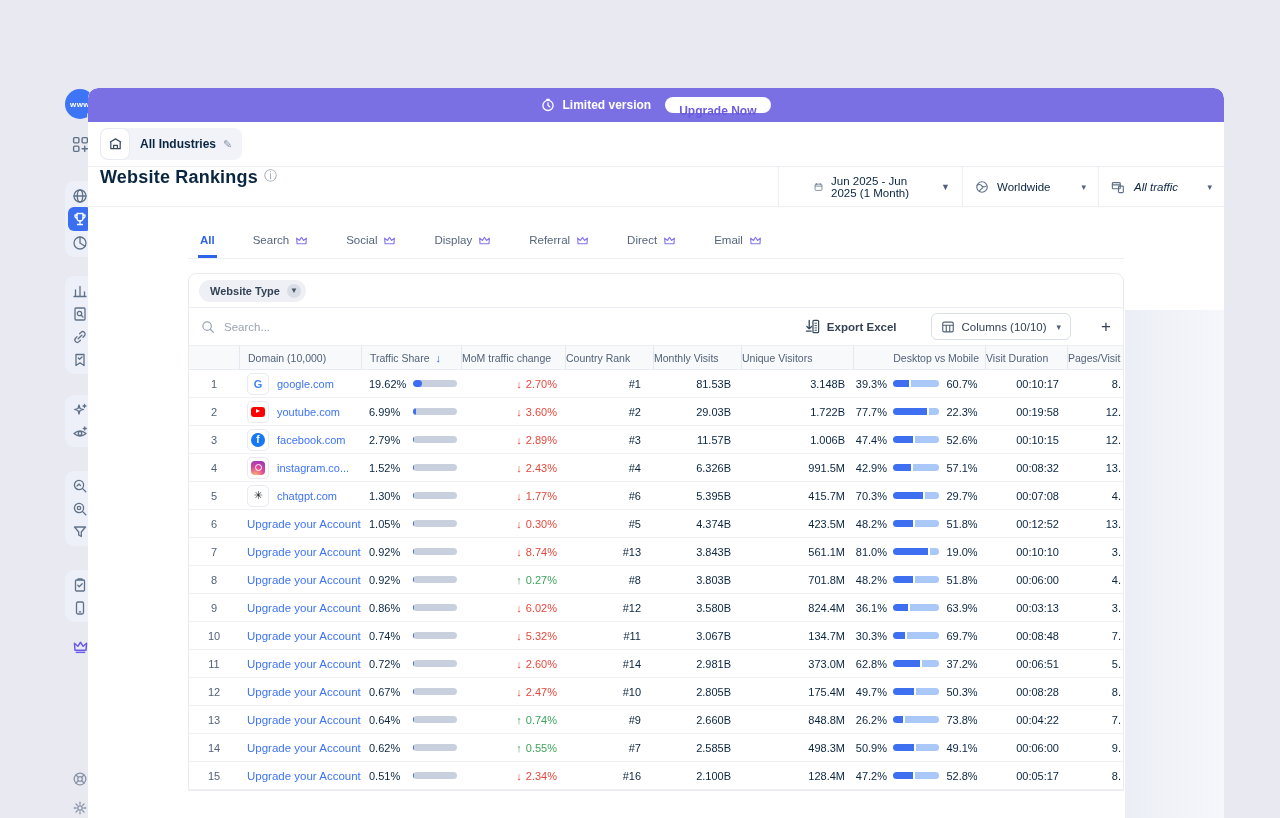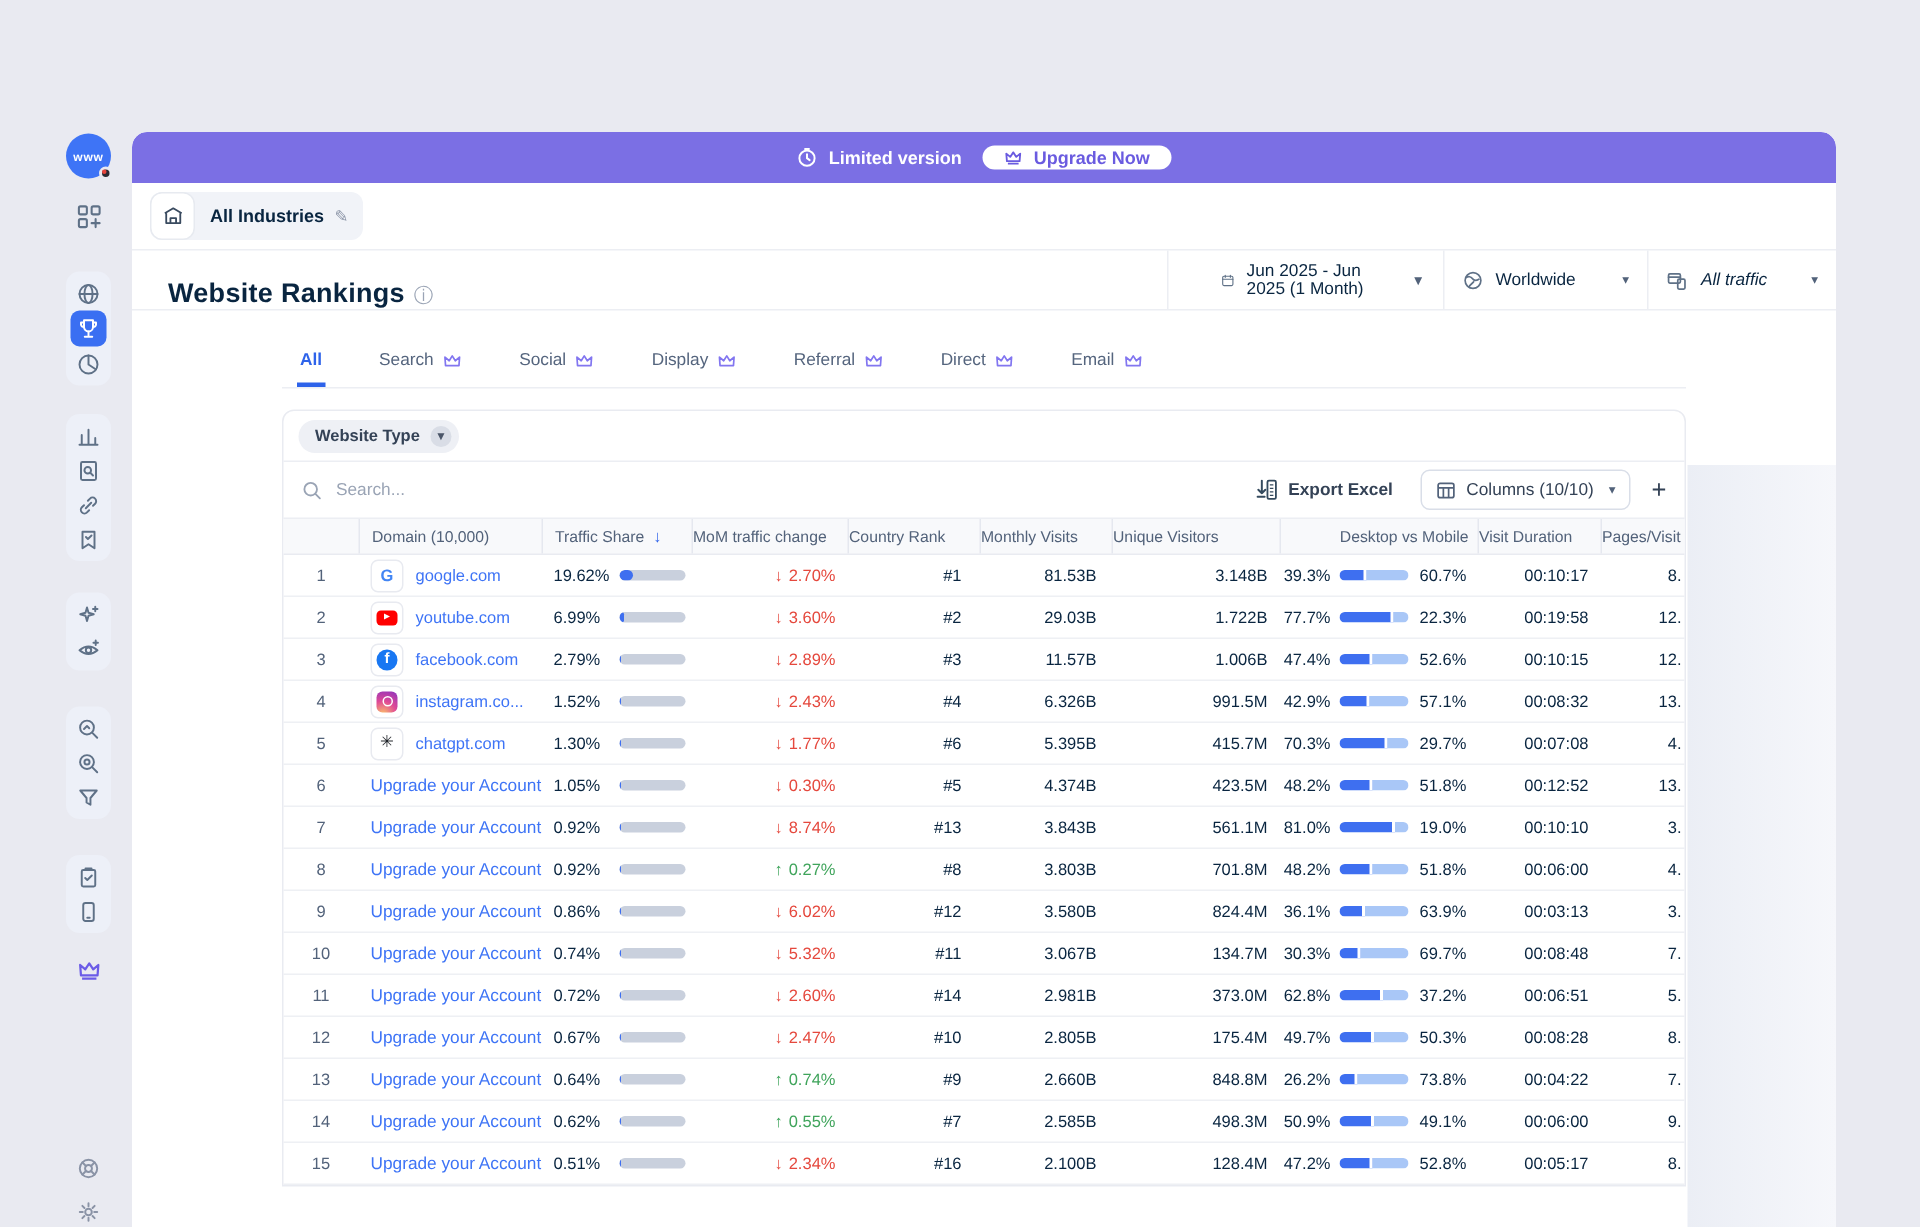--- a/index.html
+++ b/index.html
@@ -1,20 +1,20 @@
 <!DOCTYPE html>
 <html><head>
 <meta charset="utf-8">
 <style>
   * { margin:0; padding:0; box-sizing:border-box; }
   html,body { width:1280px; height:818px; overflow:hidden;
     font-family:"Liberation Sans","DejaVu Sans",sans-serif; background:#e9eaf1; }
 
   
-  .sidebar { position:absolute; left:43px; top:88px; width:32px; height:730px; }
+  .sidebar { position:absolute; left:64px; top:88px; width:32px; height:730px; }
   .logo { position:relative; width:30px; height:30px; border-radius:50%; background:#3e74f6;
     display:flex; align-items:center; justify-content:center; margin:1px 0 0 1px; cursor:pointer; }
   .logo-www { color:#fff; font-size:8px; font-weight:bold; letter-spacing:.5px; }
   .logo-dot { position:absolute; right:-1px; bottom:-1px; width:9px; height:9px; border-radius:50%;
     background:#2b2b33; border:2px solid #e9eaf1; }
   .logo-dot::after { content:""; position:absolute; left:0; top:0; width:3px; height:3px; background:#e8453c; border-radius:50%; }
   .sb-single { width:32px; height:22px; display:flex; align-items:center; justify-content:center; }
   .sb-group { width:30px; margin-left:1px; background:#edf0f8; border-radius:9px; padding:3px 0;
     display:flex; flex-direction:column; align-items:center; }
   .sb-slot { width:24px; height:23px; display:flex; align-items:center; justify-content:center; border-radius:6px; }
@@ -27,31 +27,31 @@
   .m-t14{margin-top:14px} .m-t26{margin-top:26px} .m-t19{margin-top:19px} .m-t21{margin-top:21px} .m-t24{margin-top:24px} .m-t13{margin-top:13px}
 
   
   .window { position:absolute; left:88px; top:88px; width:1136px; height:730px;
     background:#fff; border-radius:10px 10px 0 0; overflow:hidden; }
 
   .topbar { height:34px; background:#7b6fe4; border-radius:10px 10px 0 0;
     display:flex; align-items:center; justify-content:center; gap:14px; }
   .limited { display:flex; align-items:center; gap:7px; color:#fff; font-size:12px; font-weight:600; }
   .upgrade-btn { display:flex; align-items:center; gap:7px; background:#fff; color:#6a5be0;
-    font-size:12px; font-weight:bold; height:16px; padding:0 14px; border-radius:13px; border:none; cursor:pointer; }
+    font-size:12px; font-weight:bold; height:16px; padding:0 14px; border-radius:13px; border:none; cursor:pointer;flex-direction:column; }
 
   .crumb-row { height:45px; border-bottom:1px solid #eceef3; display:flex; align-items:center; padding-left:12px; }
   .industry-chip { display:flex; align-items:center; background:#f1f3f8; border-radius:8px; height:32px; cursor:pointer; }
   .industry-icon-box { width:30px; height:32px; background:#fff; border:1px solid #e7eaf0; border-radius:8px;
     display:flex; align-items:center; justify-content:center; }
   .industry-chip .label { font-size:12px; font-weight:bold; color:#092540; margin:0 7px 0 10px; }
   .pencil { color:#8a93a6; font-size:11px; padding-right:10px; }
 
   .title-row { height:40px; border-bottom:1px solid #eceef3; display:flex; align-items:stretch; }
-  .page-title-wrap { display:flex; align-items:flex-end; gap:6px; padding-left:24px; flex:1; }
+  .page-title-wrap { display:flex; align-items:flex-start; gap:6px; padding-left:12px; flex:1; }
   .page-title { font-size:18px; font-weight:bold; color:#092540; letter-spacing:.2px; }
   .info-i { color:#9aa4b5; font-size:13px; }
   .hdr-filter { display:flex; align-items:center; gap:8px; border-left:1px solid #eceef3; padding:0 12px; font-size:11.5px; color:#092540; cursor:pointer; }
   .hdr-filter .caret { margin-left:auto; color:#52627a; font-size:9px; }
   .f-date{width:184px; font-weight:400;padding-left:35px;} .f-geo{width:136px;} .f-traffic{width:126px;font-style:italic;}
   .flt-ic { stroke:#5f7187; fill:none; stroke-width:1.3; stroke-linecap:round; }
 
   .guide-banner { height:38px; background:#e4eafc; display:flex; align-items:center; padding:0 28px 0 12px; }
   .guide-link { display:flex; align-items:center; gap:7px; color:#2458e6; font-size:11.5px; font-weight:bold; cursor:pointer; }
   .guide-close { margin-left:auto; color:#4a5568; font-size:14px; cursor:pointer; line-height:1; }
@@ -62,21 +62,21 @@
     border-bottom:3px solid transparent; cursor:pointer; }
   .tab.active { color:#2e63ea; font-weight:bold; border-bottom-color:#2e63ea; }
 
   .card { margin-top:14px; width:936px; border:1px solid #e9ebf1; border-radius:8px 8px 0 0; background:#fff; }
   .filter-row { height:34px; border-bottom:1px solid #eceef3; display:flex; align-items:center; padding-left:10px; }
   .wt-chip { display:flex; align-items:center; gap:7px; background:#eef0f5; height:22px; border-radius:12px;
     padding:0 5px 0 11px; font-size:11px; font-weight:600; color:#344256; cursor:pointer; }
   .wt-caret { width:14px; height:14px; border-radius:50%; background:#d9dde6; color:#4a5568; font-size:8px;
     display:flex; align-items:center; justify-content:center; }
 
-  .toolbar { height:38px; border-bottom:1px solid #eceef3; display:flex; align-items:center; padding:0 12px; }
+  .toolbar { height:38px; border-bottom:1px solid #eceef3; display:flex; align-items:center; padding:0 12px;gap:16px; }
   .search-wrap { display:flex; align-items:center; gap:9px; flex:1; }
   .search-input { border:none; outline:none; font-size:11.5px; color:#344256; width:220px; font-family:inherit; }
   .search-input::placeholder { color:#9aa4b5; }
   .export-btn { display:flex; align-items:center; gap:7px; font-size:11.5px; font-weight:bold; color:#344256;
     background:none; border:none; cursor:pointer; margin-right:18px; font-family:inherit; }
   .columns-dd { display:flex; align-items:center; gap:7px; border:1px solid #d9dee8; border-radius:6px; height:27px;
     padding:0 9px; font-size:11.5px; color:#344256; cursor:pointer; }
   .columns-dd .caret { color:#52627a; font-size:9px; margin-left:3px; }
   .add-col { font-size:17px; color:#344256; margin-left:14px; cursor:pointer; background:none; border:none; }
 

